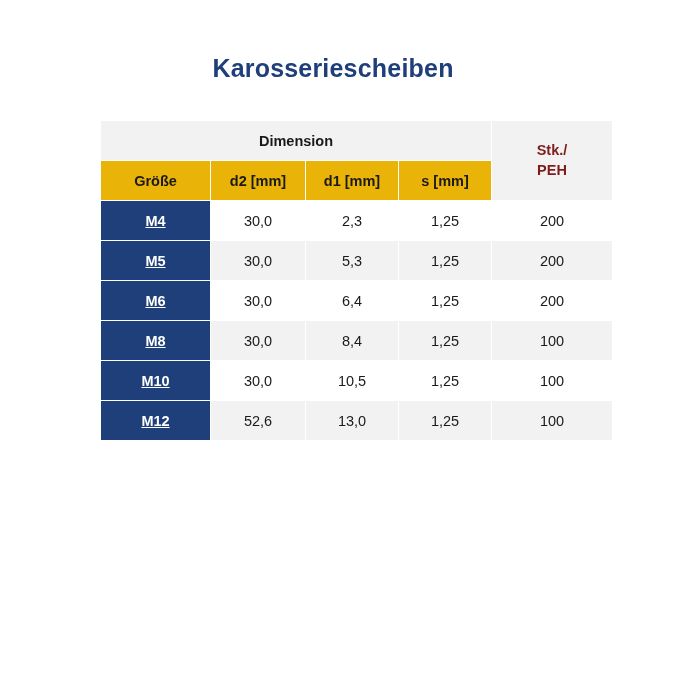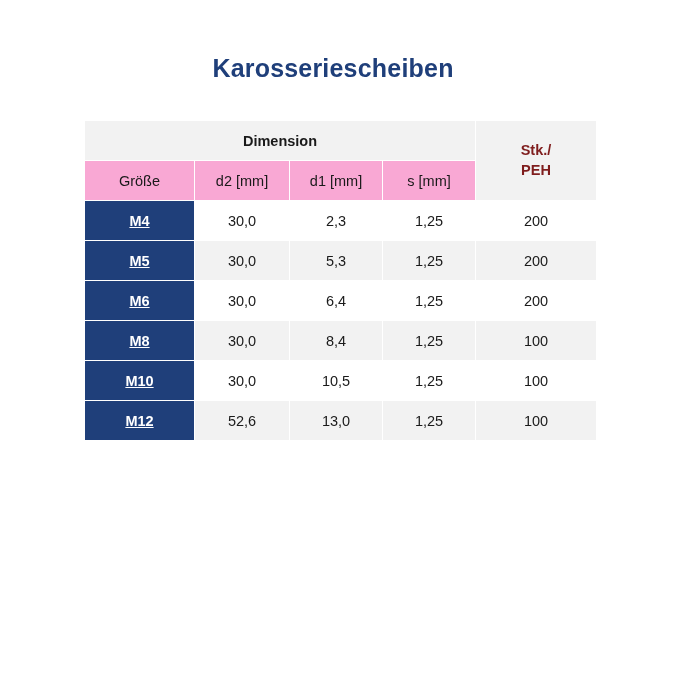--- a/index.html
+++ b/index.html
@@ -24,21 +24,21 @@
     text-align: center;
     color: #1f3f7a;
     font-size: 25px;
     font-weight: bold;
     letter-spacing: 0.2px;
     margin: 0;
     padding-top: 54px;
   }
   .table-wrap {
     position: absolute;
-    left: 84px;
+    left: 100px;
     top: 120px;
     width: 512px;
   }
   table.spec {
     border-collapse: collapse;
     width: 512px;
     table-layout: fixed;
   }
   table.spec td, table.spec th {
     border: 1px solid #ffffff;
@@ -57,23 +57,23 @@
     height: 45px;
   }
   .hdr-stk {
     background: #f2f2f2;
     color: #7f1d1d;
     font-weight: bold;
     font-size: 15px;
     line-height: 1.35;
   }
   .hdr-sub {
-    background: #f9a8d4;
+    background: #eab308;
     color: #1a1a1a;
-    font-weight: normal;
+    font-weight: bold;
     font-size: 14.5px;
     height: 43px;
   }
   .size-cell {
     background: #1f3f7a;
     color: #ffffff;
     font-weight: bold;
     font-size: 15px;
     text-decoration: underline;
   }

